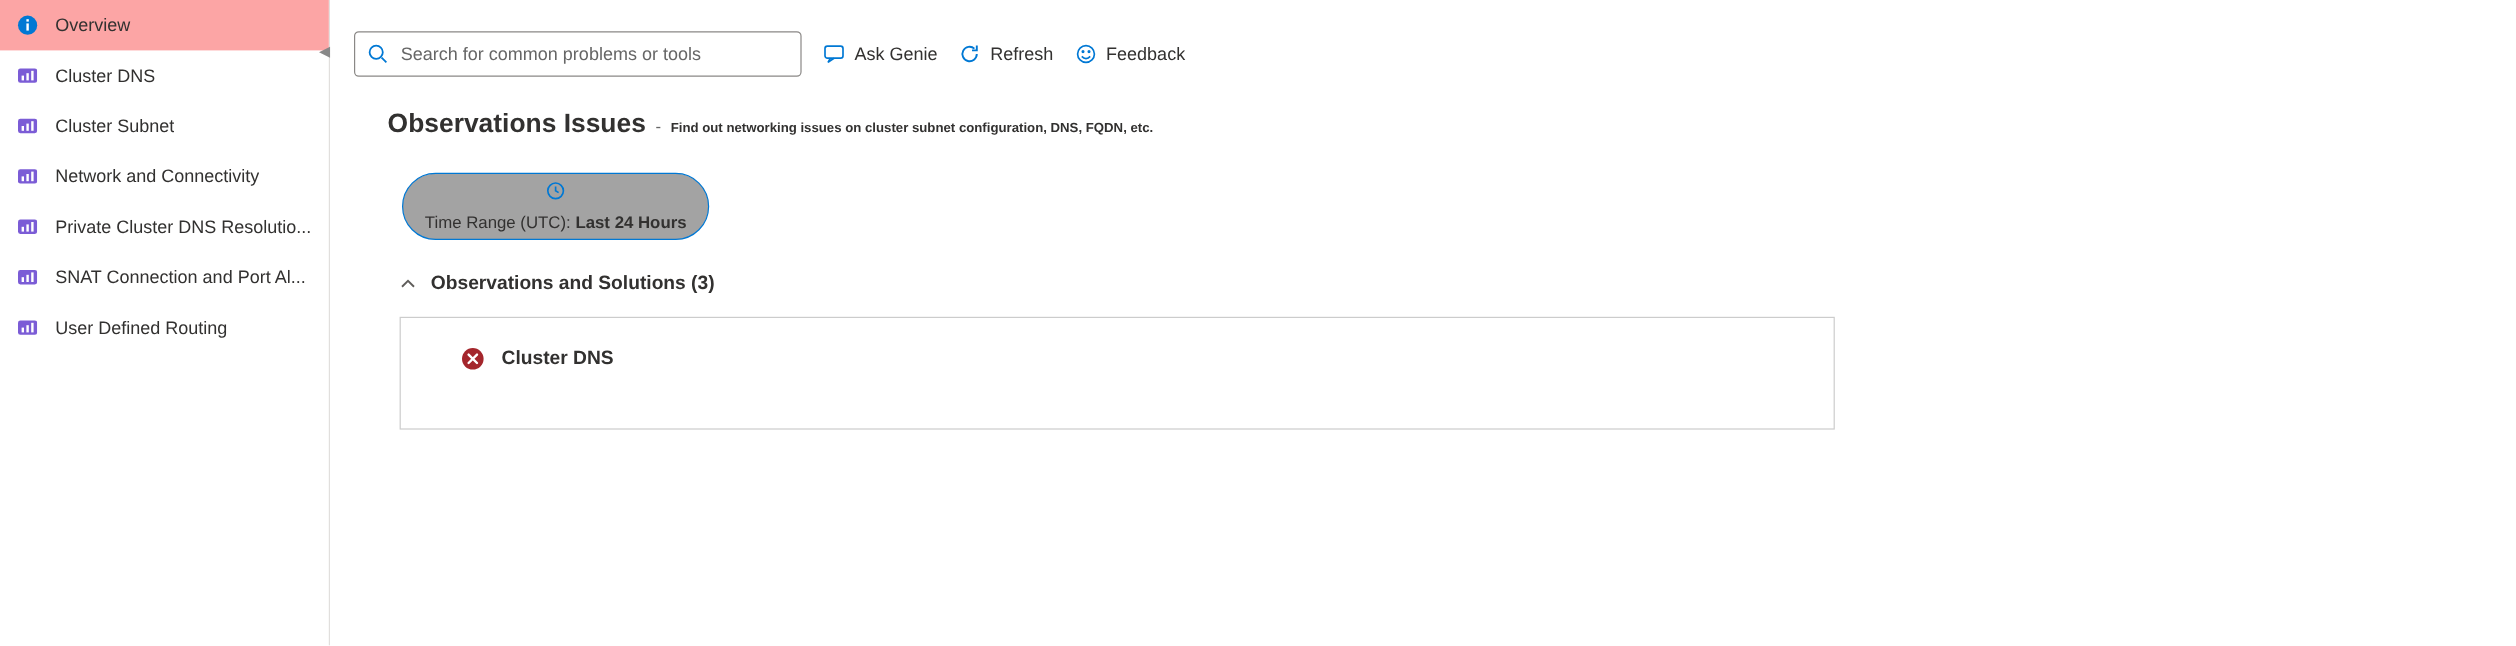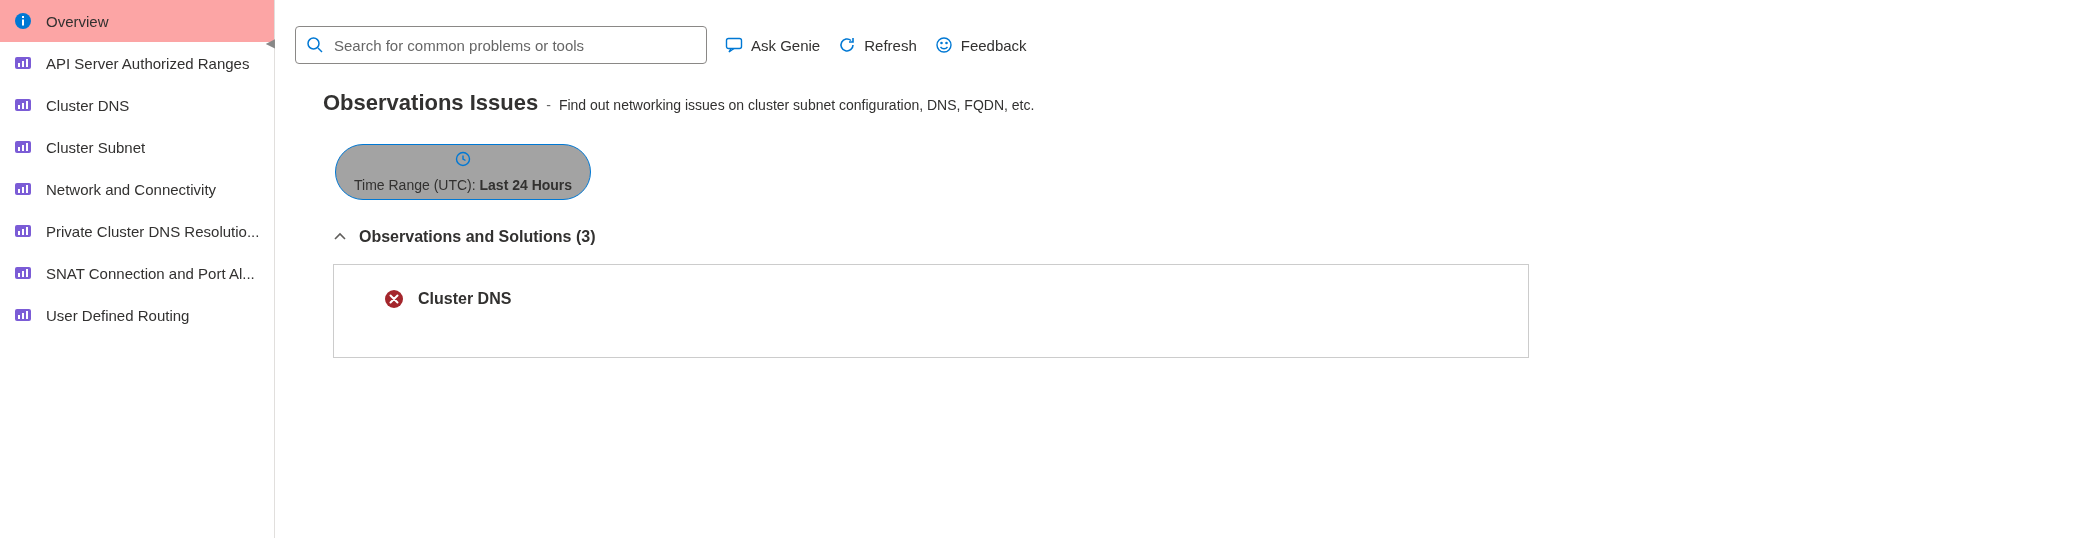--- a/index.html
+++ b/index.html
@@ -54,42 +54,42 @@
     }
     .top-row {
       display: flex;
       align-items: center;
       gap: 18px;
       margin-bottom: 26px;
     }
     .search-wrap {
       display:flex;
       align-items:center;
-      width: 412px;
+      width: 373px;
       height: 38px;
       border: 1px solid #8a8886;
       border-radius: 4px;
       padding: 0 10px;
       gap: 10px;
     }
     .search-wrap input {
       border:none; outline:none; flex:1; font-size:15px; color:#323130;
     }
     .search-wrap input::placeholder { color: #666; }
     .toolbar-btn {
       display:flex; align-items:center; gap:8px; color:#323130; cursor:pointer; font-size:15px;
     }
     .toolbar-btn .ic { color:#0078d4; display:flex; }
     .content {
       padding: 0 0 0 28px;
     }
     .heading-row { display:flex; align-items:baseline; gap:8px; margin-bottom:28px; }
     .heading-row h1 { font-size:22px; font-weight:600; }
     .heading-row .dash { color:#666; }
-    .heading-row .sub { font-size:14px; color:#323130; }
+    .heading-row .sub { font-size:11px; color:#323130;font-weight:bold; }
     .time-pill {
       display:inline-flex; align-items:center; gap:10px;
       border:1px solid #0078d4; border-radius:999px; padding:6px 18px;
       color:#323130; margin-left:12px; cursor:pointer; margin-bottom:28px;
       background: #a3a3a3;
       flex-direction: column;
     }
     .time-pill .clock { color:#0078d4; }
     .section-hdr {
       display:flex; align-items:center; gap:12px; font-size:16px; font-weight:600;
@@ -115,31 +115,20 @@
     <span class="icon-wrap">
       <svg width="18" height="18" viewBox="0 0 18 18">
           <circle cx="9" cy="9" r="8" fill="#0078d4"></circle>
           <rect x="8" y="7.5" width="2" height="6" fill="#fff"></rect>
           <rect x="8" y="4" width="2" height="2" fill="#fff"></rect>
         </svg>
     </span>
     <span class="label">Overview</span>
   </div>
 
-  <div class="nav-item">
-    <span class="icon-wrap">
-      <svg width="16" height="16" viewBox="0 0 16 16">
-          <rect x="0" y="2" width="16" height="12" rx="2" fill="#7b5cd6"></rect>
-          <rect x="3" y="8" width="2" height="4" fill="#fff"></rect>
-          <rect x="7" y="6" width="2" height="6" fill="#fff"></rect>
-          <rect x="11" y="4" width="2" height="8" fill="#fff"></rect>
-        </svg>
-    </span>
-    <span class="label">API Server Authorized Ranges</span>
-  </div>
 
   <div class="nav-item">
     <span class="icon-wrap">
       <svg width="16" height="16" viewBox="0 0 16 16">
           <rect x="0" y="2" width="16" height="12" rx="2" fill="#7b5cd6"></rect>
           <rect x="3" y="8" width="2" height="4" fill="#fff"></rect>
           <rect x="7" y="6" width="2" height="6" fill="#fff"></rect>
           <rect x="11" y="4" width="2" height="8" fill="#fff"></rect>
         </svg>
     </span>

